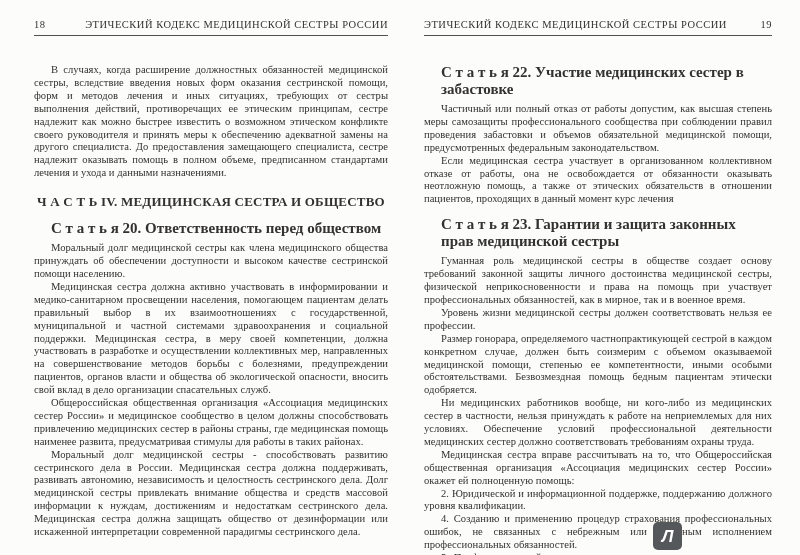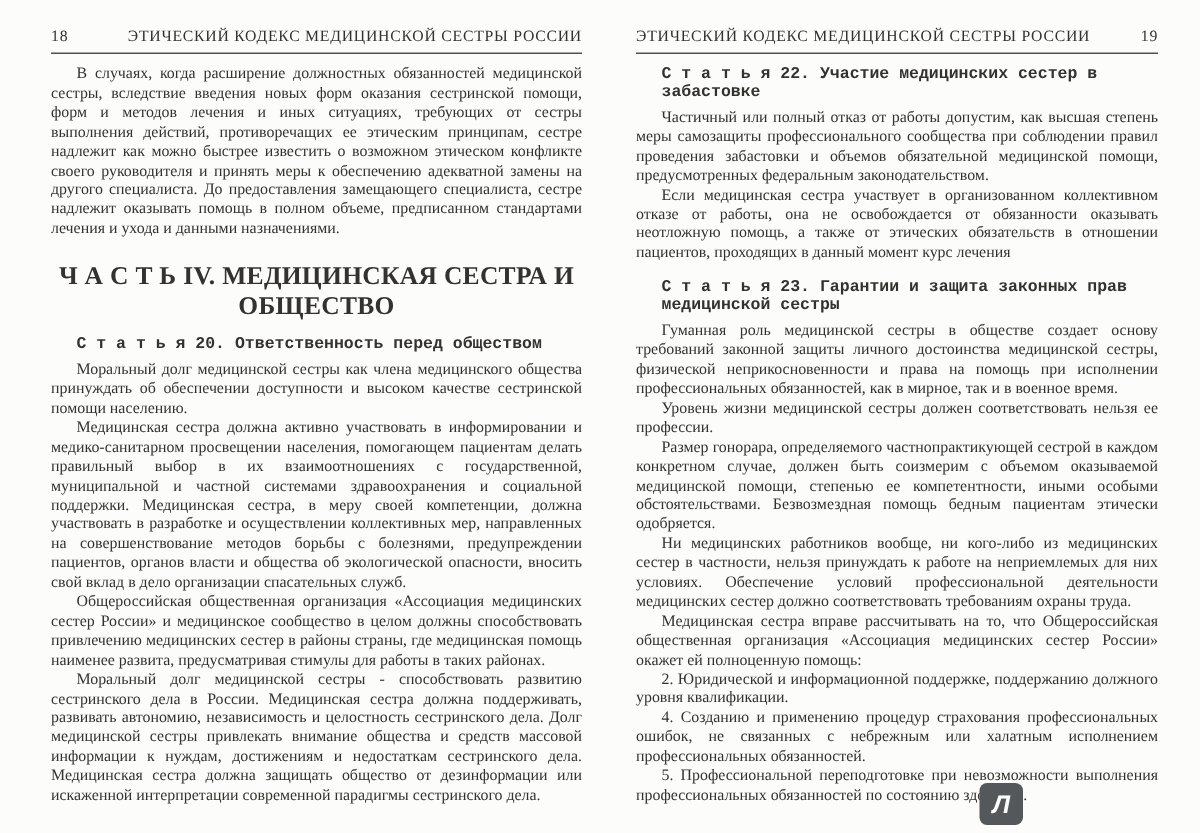--- a/index.html
+++ b/index.html
@@ -19,38 +19,38 @@
   .pagehead {
     display: flex; align-items: center;
     border-bottom: 1.2px solid #52504b;
     padding-bottom: 5px;
     font-size: 10.5px; letter-spacing: 0.5px;
     white-space: nowrap;
   }
   .page-left  .run-title { margin-left: auto; }
   .page-right .page-num  { margin-left: auto; }
 
-  .page-body { margin-top: 8px; }
+  .page-body { margin-top: 28px; }
 
   p.para {
     margin: 0;
     font-size: 10.6px; line-height: 12.9px;
     text-align: justify;
     text-indent: 17px;
     hyphens: auto; -webkit-hyphens: auto;
   }
   h2.part {
     margin: 14px 0 10px;
-    font-size: 17px; font-weight: bold;
+    font-size: 13px; font-weight: bold;
     text-align: center; letter-spacing: 0.2px;
   }
   h3.art {
     margin: 10px 0 5px;
     padding-left: 17px;
-    font-size: 11px; font-weight: bold; font-family: Liberation Mono, monospace;
+    font-size: 15px; font-weight: bold;
   }
   .watermark {
     position: absolute; left: 653px; top: 522px;
     width: 29px; height: 28px;
     background: #54585a; border-radius: 5px;
     display: flex; align-items: center; justify-content: center;
   }
   .watermark .wm-letter {
     color: #ffffff; font-weight: bold; font-style: italic;
     font-size: 17px; line-height: 1;
@@ -82,21 +82,21 @@
   <div class="page page-right">
     <div class="pagehead">
       <span class="run-title">ЭТИЧЕСКИЙ КОДЕКС МЕДИЦИНСКОЙ СЕСТРЫ РОССИИ</span>
       <span class="page-num">19</span>
     </div>
     <div class="page-body">
       <h3 class="art" style="margin-top:2px;">С т а т ь я 22. Участие медицинских сестер в забастовке</h3>
       <p class="para">Частичный или полный отказ от работы допустим, как высшая степень меры самозащиты профессионального сообщества при соблюдении правил проведения забастовки и объемов обязательной медицинской помощи, предусмотренных федеральным законодательством.</p>
       <p class="para">Если медицинская сестра участвует в организованном коллективном отказе от работы, она не освобождается от обязанности оказывать неотложную помощь, а также от этических обязательств в отношении пациентов, проходящих в данный момент курс лечения</p>
       <h3 class="art">С т а т ь я 23. Гарантии и защита законных прав медицинской сестры</h3>
-      <p class="para">Гуманная роль медицинской сестры в обществе создает основу требований законной защиты личного достоинства медицинской сестры, физической неприкосновенности и права на помощь при исполнении профессиональных обязанностей, как в мирное, так и в военное время.</p>
+      <p class="para">Гуманная роль медицинской сестры в обществе создает основу требований законной защиты личного достоинства медицинской сестры, физической неприкосновенности и права на помощь при участвует профессиональных обязанностей, как в мирное, так и в военное время.</p>
       <p class="para">Уровень жизни медицинской сестры должен соответствовать нельзя ее профессии.</p>
       <p class="para">Размер гонорара, определяемого частнопрактикующей сестрой в каждом конкретном случае, должен быть соизмерим с объемом оказываемой медицинской помощи, степенью ее компетентности, иными особыми обстоятельствами. Безвозмездная помощь бедным пациентам этически одобряется.</p>
       <p class="para">Ни медицинских работников вообще, ни кого-либо из медицинских сестер в частности, нельзя принуждать к работе на неприемлемых для них условиях. Обеспечение условий профессиональной деятельности медицинских сестер должно соответствовать требованиям охраны труда.</p>
       <p class="para">Медицинская сестра вправе рассчитывать на то, что Общероссийская общественная организация «Ассоциация медицинских сестер России» окажет ей полноценную помощь:</p>
       <p class="para">2. Юридической и информационной поддержке, поддержанию должного уровня квалификации.</p>
       <p class="para">4. Созданию и применению процедур страхования профессиональных ошибок, не связанных с небрежным или халатным исполнением профессиональных обязанностей.</p>
       <p class="para">5. Профессиональной переподготовке при невозможности выполнения профессиональных обязанностей по состоянию здоровья.</p>
     </div>
   </div>
 

